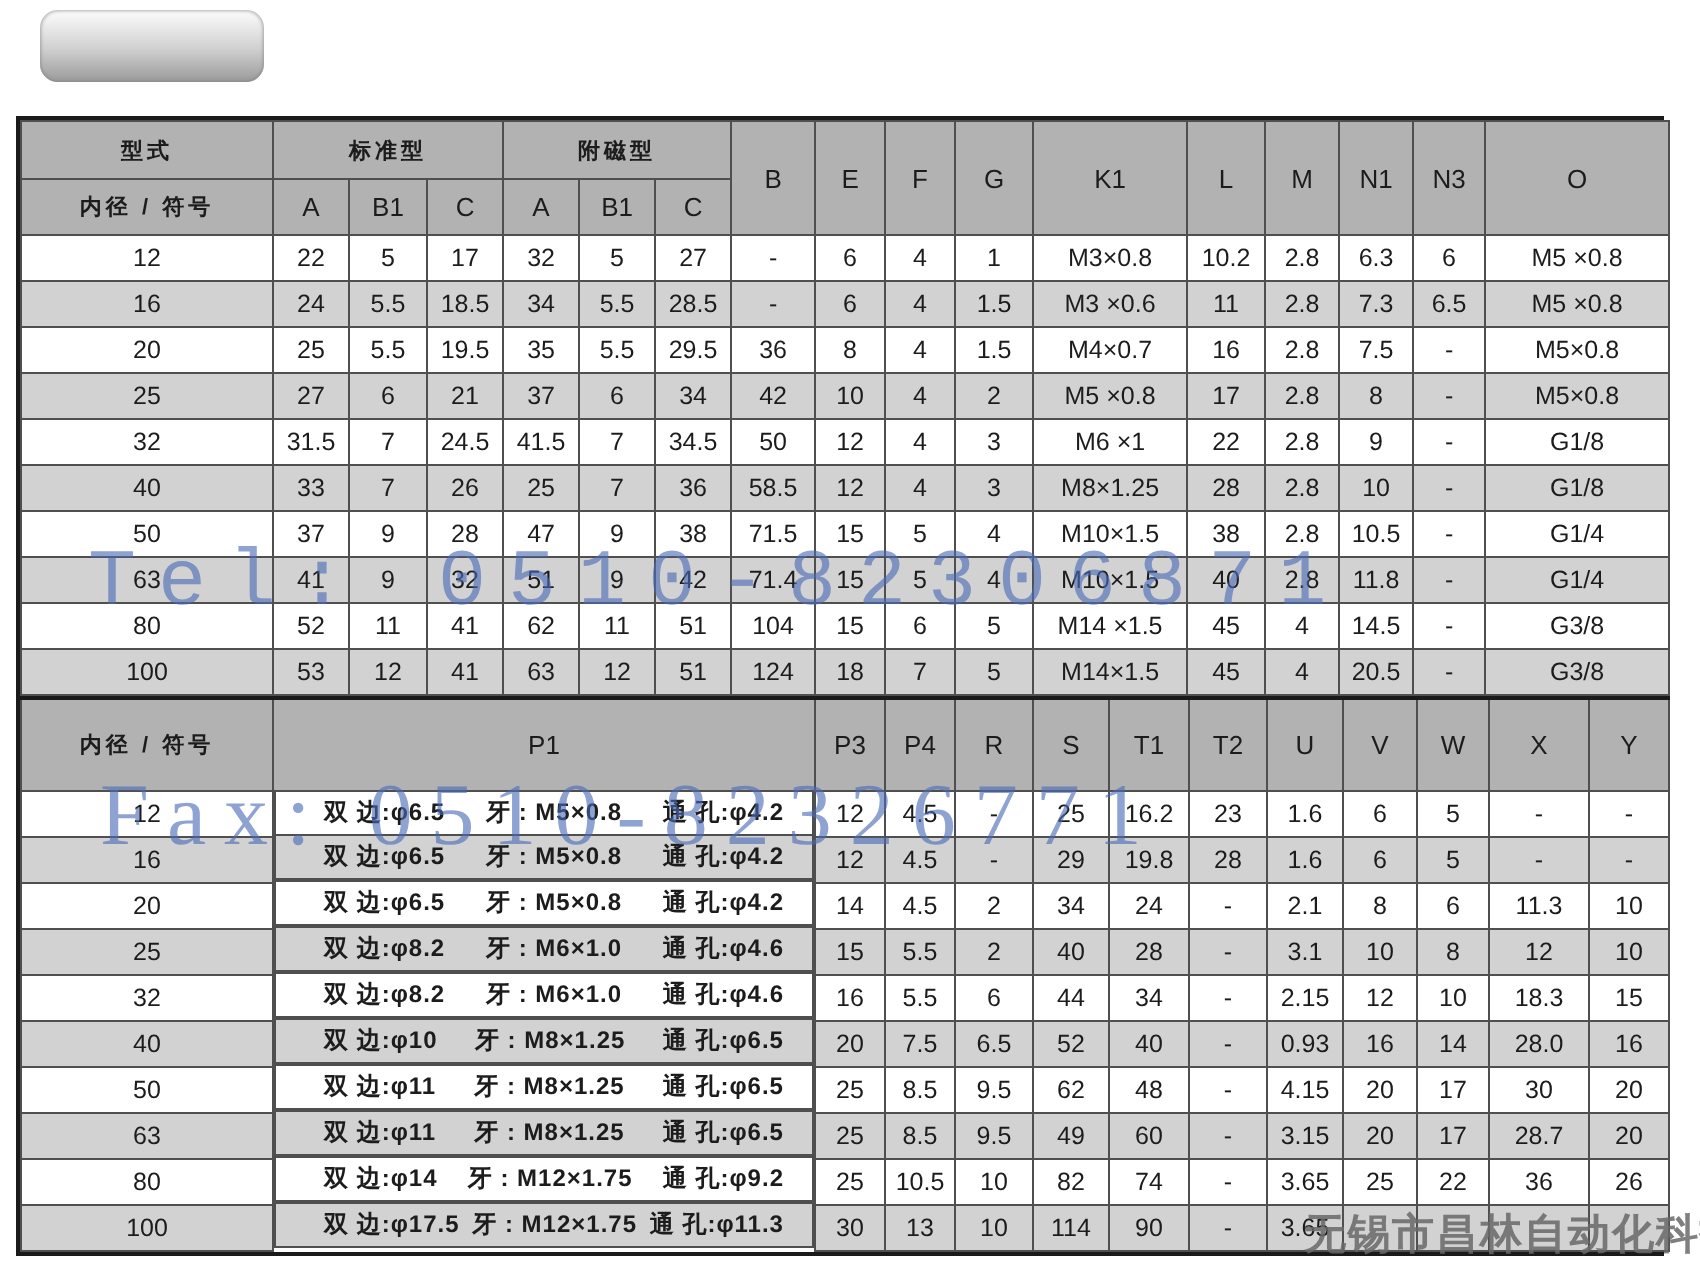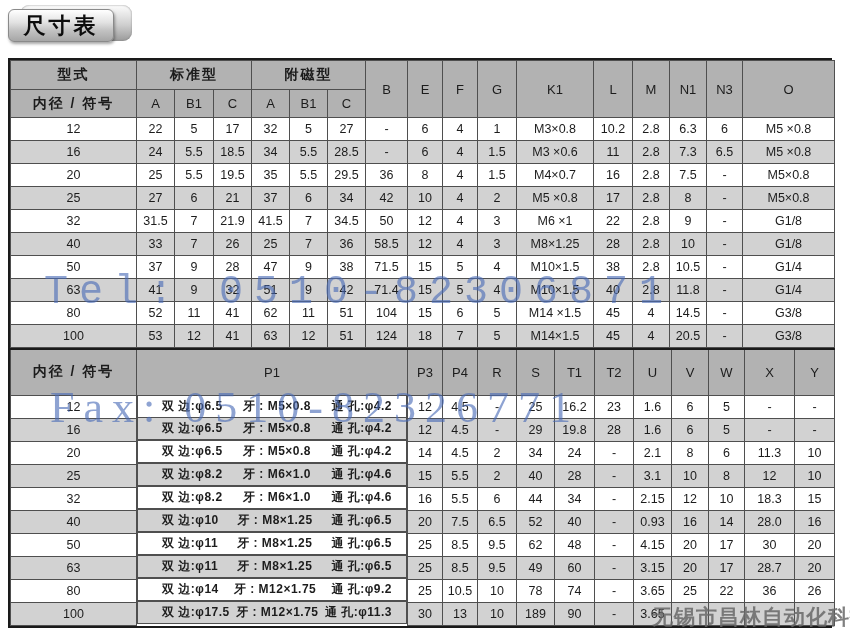--- a/index.html
+++ b/index.html
@@ -21,21 +21,21 @@
     background:linear-gradient(180deg,#ffffff 0%,#e2e2e2 40%,#c3c3c3 65%,#a6a6a6 100%);
     border:1px solid #8a8a8a;box-shadow:1px 2px 3px rgba(0,0,0,0.35);
     display:flex;align-items:center;justify-content:center;
     font-size:22px;font-weight:700;color:#0d0d0d;letter-spacing:3px;}
   
   .table-box{position:absolute;left:8px;top:58px;width:824px;border:2px solid var(--border_dark);}
   table{width:100%;border-collapse:collapse;table-layout:fixed;}
   th,td{border:1px solid var(--grid);text-align:center;vertical-align:middle;
     padding:0;font-size:12.5px;font-weight:400;overflow:hidden;white-space:nowrap;}
   thead th{background:var(--header_bg);font-size:13px;}
-  th.zh{font-weight:700;letter-spacing:2px;font-size:14px;}
+  th.zh{font-weight:700;letter-spacing:2px;font-size:11px;}
   #top-table thead tr:first-child{height:29px;}
   #top-table thead tr:last-child{height:28px;}
   #top-table tbody tr,#bottom-table tbody tr{height:23px;}
   #bottom-table{border-top:2px solid var(--border_dark);}
   #bottom-table thead tr{height:46px;}
   tbody tr.alt td{background:var(--alt_row_bg);}
   tbody td{background:#ffffff;}
   td.p1{padding:0 14px;}
   td.p1 span{display:inline-block;font-weight:700;font-size:12px;letter-spacing:0.5px;}
   td.p1{display:flex;align-items:center;justify-content:space-between;height:23px;border:none;
@@ -49,21 +49,20 @@
   .wm-fax{left:50px;top:382px;font-family:"Liberation Serif","DejaVu Serif",serif;
     font-size:44px;letter-spacing:9px;color:var(--wm_blue);}
   .wm-company{left:652px;top:603px;font-size:21px;font-weight:700;letter-spacing:1px;
     color:var(--wm_gray);}
 </style>
 </head>
 <body>
 
 <div class="title-wrap">
   <div class="title-back"></div>
-  <div class="title-btn">尺寸表</div>
 </div>
 
 <div class="table-box">
 
   <table id="top-table">
     <colgroup>
       <col style="width:126px">
         <col style="width:38px">
         <col style="width:39px">
         <col style="width:38px">
@@ -181,21 +180,21 @@
           <td>17</td>
           <td>2.8</td>
           <td>8</td>
           <td>-</td>
           <td>M5×0.8</td>
         </tr>
         <tr>
           <td class="bore">32</td>
           <td>31.5</td>
           <td>7</td>
-          <td>21.9</td>
+          <td>24.5</td>
           <td>41.5</td>
           <td>7</td>
           <td>34.5</td>
           <td>50</td>
           <td>12</td>
           <td>4</td>
           <td>3</td>
           <td>M6 ×1</td>
           <td>22</td>
           <td>2.8</td>
@@ -490,40 +489,40 @@
         <tr>
           <td class="bore">80</td>
           <td class="p1">
             <span>双 边:φ14</span>
             <span>牙 : M12×1.75</span>
             <span>通 孔:φ9.2</span>
           </td>
           <td>25</td>
           <td>10.5</td>
           <td>10</td>
-          <td>78</td>
+          <td>82</td>
           <td>74</td>
           <td>-</td>
           <td>3.65</td>
           <td>25</td>
           <td>22</td>
           <td>36</td>
           <td>26</td>
         </tr>
         <tr class="alt">
           <td class="bore">100</td>
           <td class="p1">
             <span>双 边:φ17.5</span>
             <span>牙 : M12×1.75</span>
             <span>通 孔:φ11.3</span>
           </td>
           <td>30</td>
           <td>13</td>
           <td>10</td>
-          <td>189</td>
+          <td>114</td>
           <td>90</td>
           <td>-</td>
           <td>3.65</td>
           <td></td>
           <td></td>
           <td></td>
           <td></td>
         </tr>
       </tbody>
   </table>

